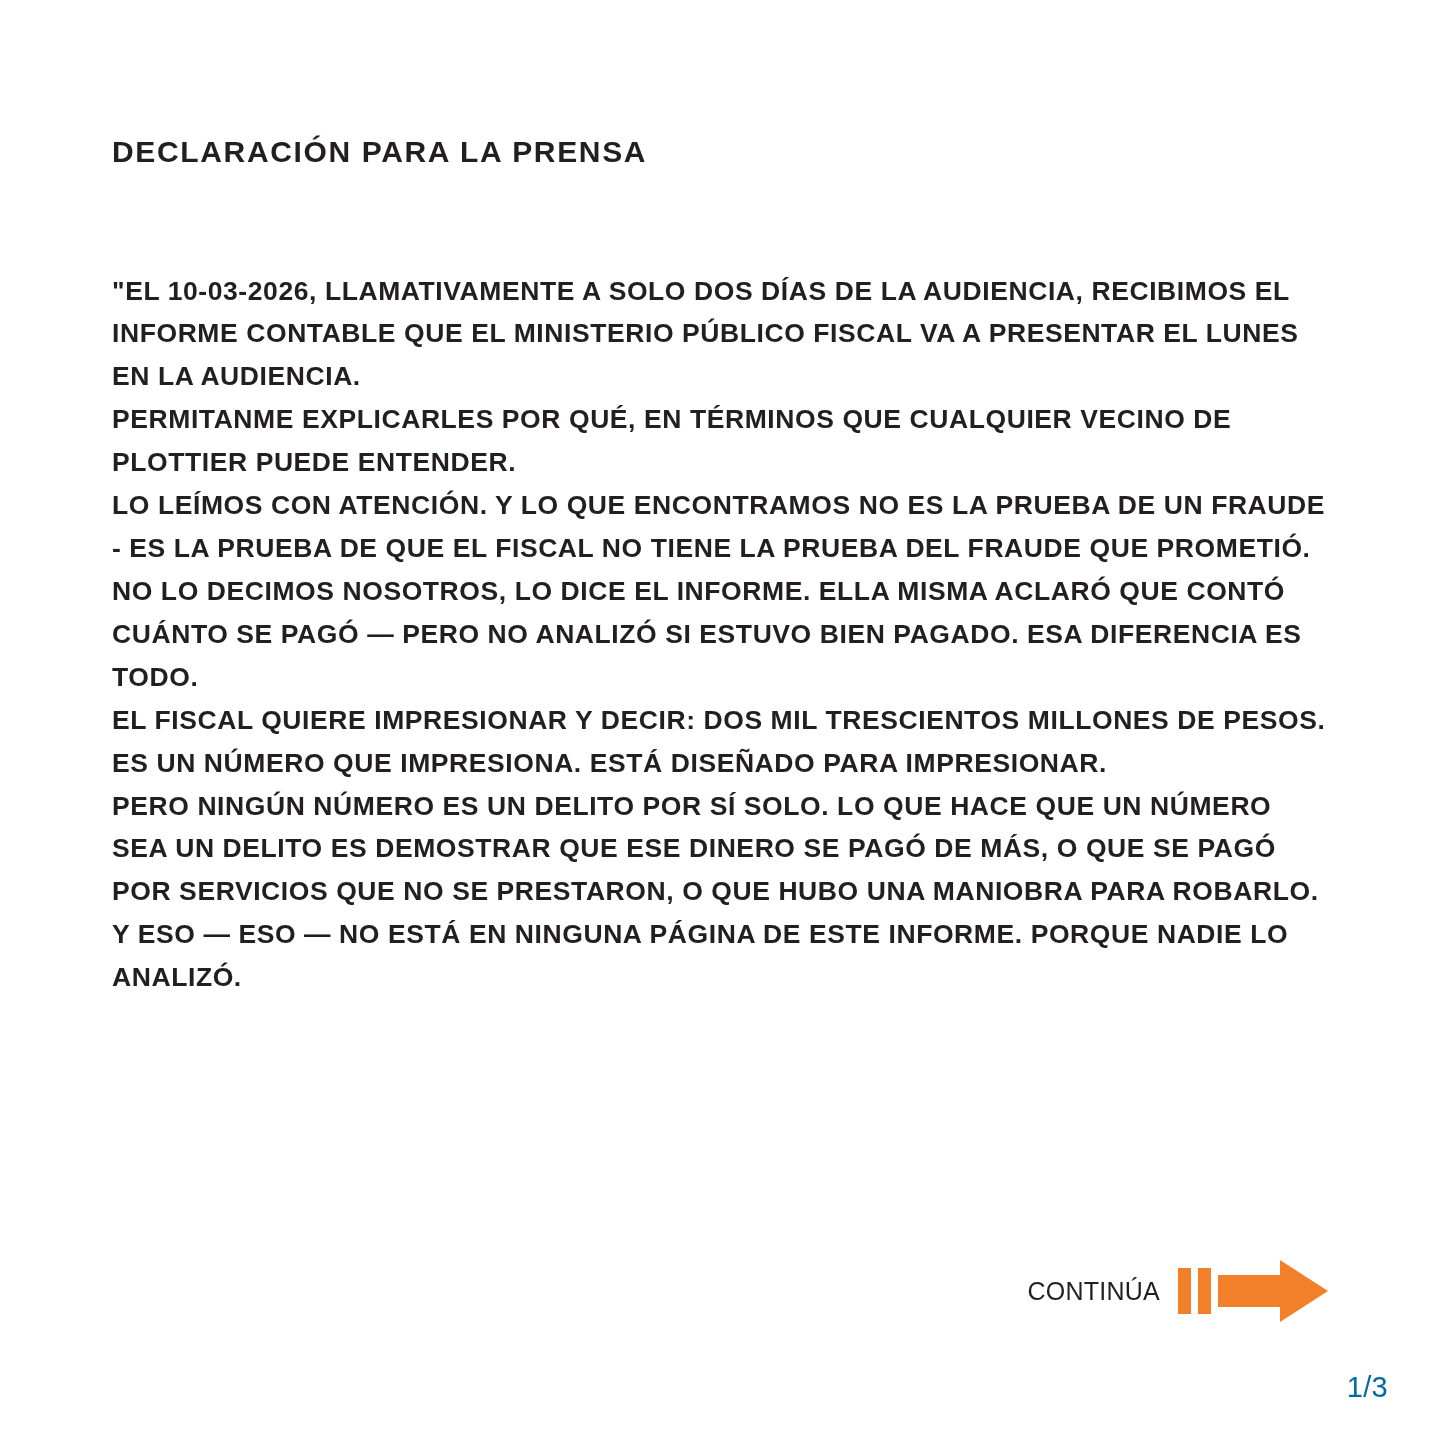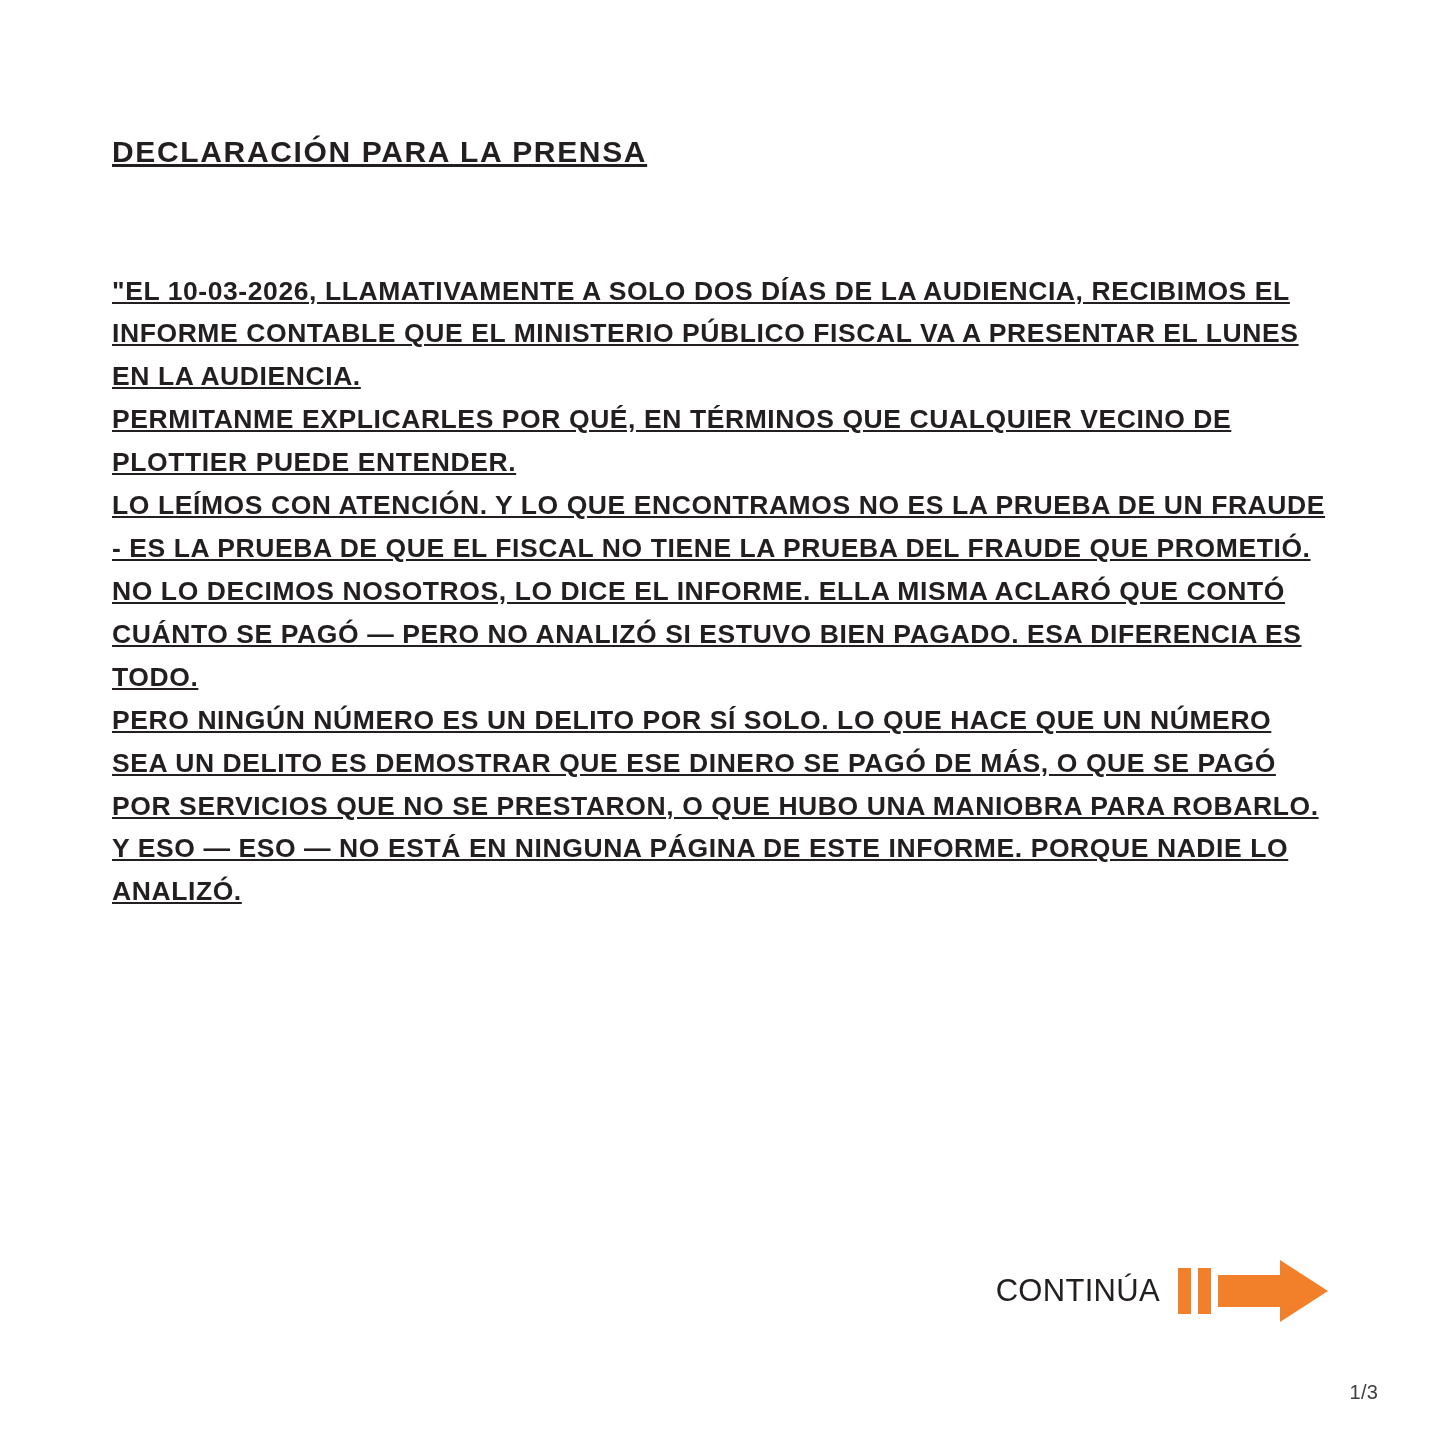--- a/index.html
+++ b/index.html
@@ -13,21 +13,20 @@
     font-family: "Liberation Sans", sans-serif;
     color: #231f20;
     position: relative;
     overflow: hidden;
   }
   .page {
     position: absolute;
     inset: 0;
     padding: 130px 52px 0 112px;
     box-sizing: border-box;
-    text-decoration: underline;
   }
   .title-block {
     margin: 0 0 96px 0;
   }
   .title-line {
     font-size: 30px;
     font-weight: bold;
     letter-spacing: 0.055em;
     line-height: 1.45;
     text-transform: uppercase;
@@ -47,63 +46,64 @@
   }
   .footer {
     position: absolute;
     right: 112px;
     bottom: 118px;
     display: flex;
     align-items: center;
     gap: 18px;
   }
   .continua-label {
-    font-size: 31px;
+    font-size: 25px;
     letter-spacing: 0.01em;
     color: #231f20;
     font-weight: 400;
   }
   .arrow-wrap {
     display: flex;
     align-items: center;
     gap: 7px;
   }
   .bar {
     width: 13px;
     height: 46px;
     background: #f2802b;
     display: block;
   }
   .arrow-svg {
     display: block;
   }
   .page-num {
     position: absolute;
-    right: 62px;
+    right: 52px;
     bottom: 36px;
-    font-size: 20px;
-    color: #404040;
+    font-size: 29px;
+    color: #0369a1;
     font-weight: 400;
     letter-spacing: 0.01em;
   }
 </style>
 </head>
 <body>
 
 <div class="page">
 
   <div class="title-block">
     <div class="title-line">DECLARACIÓN PARA LA PRENSA</div>
   </div>
 
   <div class="body-block">
     <p class="para">"EL 10-03-2026, LLAMATIVAMENTE A SOLO DOS DÍAS DE LA AUDIENCIA, RECIBIMOS EL INFORME CONTABLE QUE EL MINISTERIO PÚBLICO FISCAL VA A PRESENTAR EL LUNES EN LA AUDIENCIA.</p>
     <p class="para">PERMITANME EXPLICARLES POR QUÉ, EN TÉRMINOS QUE CUALQUIER VECINO DE PLOTTIER PUEDE ENTENDER.</p>
     <p class="para">LO LEÍMOS CON ATENCIÓN. Y LO QUE ENCONTRAMOS NO ES LA PRUEBA DE UN FRAUDE - ES LA PRUEBA DE QUE EL FISCAL NO TIENE LA PRUEBA DEL FRAUDE QUE PROMETIÓ.</p>
     <p class="para">NO LO DECIMOS NOSOTROS, LO DICE EL INFORME. ELLA MISMA ACLARÓ QUE CONTÓ CUÁNTO SE PAGÓ — PERO NO ANALIZÓ SI ESTUVO BIEN PAGADO. ESA DIFERENCIA ES TODO.</p>
+    <p class="para">EL FISCAL QUIERE IMPRESIONAR Y DECIR: DOS MIL TRESCIENTOS MILLONES DE PESOS. ES UN NÚMERO QUE IMPRESIONA. ESTÁ DISEÑADO PARA IMPRESIONAR.</p>
     <p class="para">PERO NINGÚN NÚMERO ES UN DELITO POR SÍ SOLO. LO QUE HACE QUE UN NÚMERO SEA UN DELITO ES DEMOSTRAR QUE ESE DINERO SE PAGÓ DE MÁS, O QUE SE PAGÓ POR SERVICIOS QUE NO SE PRESTARON, O QUE HUBO UNA MANIOBRA PARA ROBARLO. Y ESO — ESO — NO ESTÁ EN NINGUNA PÁGINA DE ESTE INFORME. PORQUE NADIE LO ANALIZÓ.</p>
   </div>
 
   <div class="footer">
     <span class="continua-label">CONTINÚA</span>
     <span class="arrow-wrap">
       <span class="bar"></span>
       <span class="bar"></span>
       <svg class="arrow-svg" width="110" height="62" viewBox="0 0 110 62">
         <polygon points="0,15 62,15 62,0 110,31 62,62 62,47 0,47" fill="#F2802B"></polygon>

